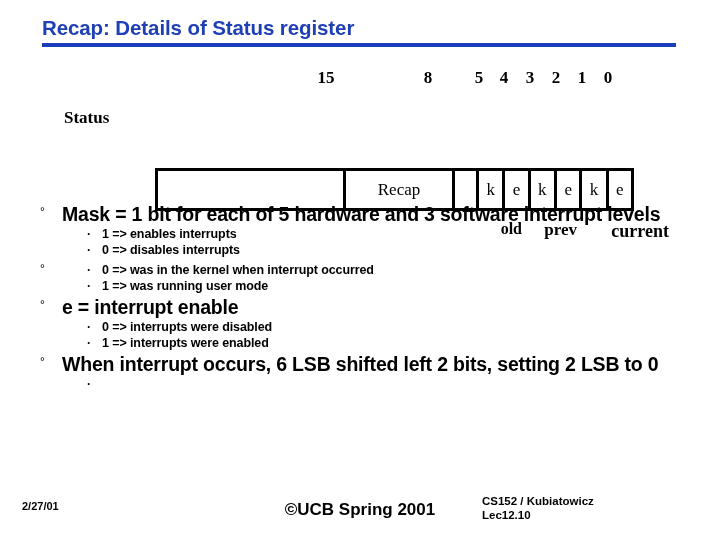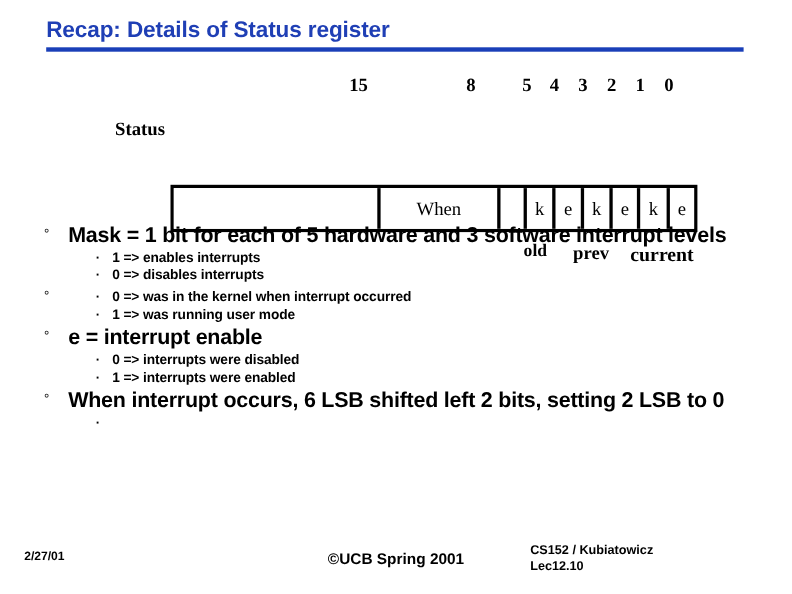--- a/index.html
+++ b/index.html
@@ -57,21 +57,21 @@
   }
   #status-label {
     position: absolute;
     left: 64px;
     top: 38px;
     width: 86px;
     font-family: "Liberation Serif", serif;
     font-weight: bold;
     font-size: 17px;
     line-height: 24px;
-    text-align: right;
+    text-align: left;
   }
   #register-box {
     position: absolute;
     left: 155px;
     top: 100px;
     width: 479px;
     height: 43px;
     box-sizing: border-box;
     border: 3px solid #000000;
     background: #ffffff;
@@ -93,21 +93,21 @@
   .cell-mask    { flex: 0 0 109px; }
   .cell-gap     { flex: 0 0 24px; }
   .cell-bit     { flex: 1 1 auto; }
   .cell-bit span { font-size: 17px; line-height: 18px; }
 
   
   .grouplabel {
     position: absolute;
     font-family: "Liberation Serif", serif;
     font-weight: bold;
-    text-align: left;
+    text-align: right;
     white-space: nowrap;
   }
   #label-old     { left: 476px; top: 152px; width: 46px; font-size: 16px; }
   #label-prev    { left: 521px; top: 152px; width: 56px; font-size: 17px; }
   #label-current { left: 573px; top: 153px; width: 96px; font-size: 18px; }
 
   
   #body {
     position: absolute;
     left: 38px;
@@ -161,21 +161,21 @@
     font-weight: bold;
   }
   #footer-center {
     position: absolute;
     left: 0px;
     top: 500px;
     width: 720px;
     text-align: center;
     font-family: "Liberation Sans", sans-serif;
     font-weight: bold;
-    font-size: 14px;
+    font-size: 17px;
   }
   #footer-right {
     position: absolute;
     right: 18px;
     top: 494px;
     width: 220px;
     font-family: "Liberation Sans", sans-serif;
     font-weight: bold;
     font-size: 11.5px;
     line-height: 14px;
@@ -200,21 +200,21 @@
       <div class="bitnum" style="left: 598px; width: 20px;">0</div>
     </div>
 
   <div id="status-label">Status</div>
 
   <div id="register-box">
     <div class="cell cell-unused">
       <span></span>
     </div>
     <div class="cell cell-mask">
-      <span>When</span>
+      <span>Recap</span>
     </div>
     <div class="cell cell-gap">
       <span></span>
     </div>
     <div class="cell cell-bit">
       <span>k</span>
     </div>
     <div class="cell cell-bit">
       <span>e</span>
     </div>

